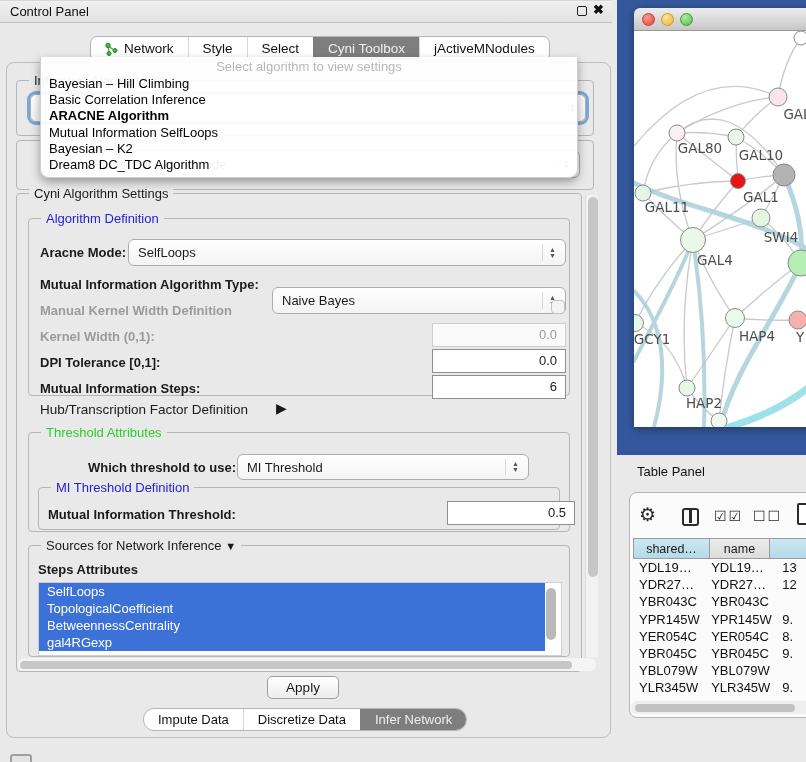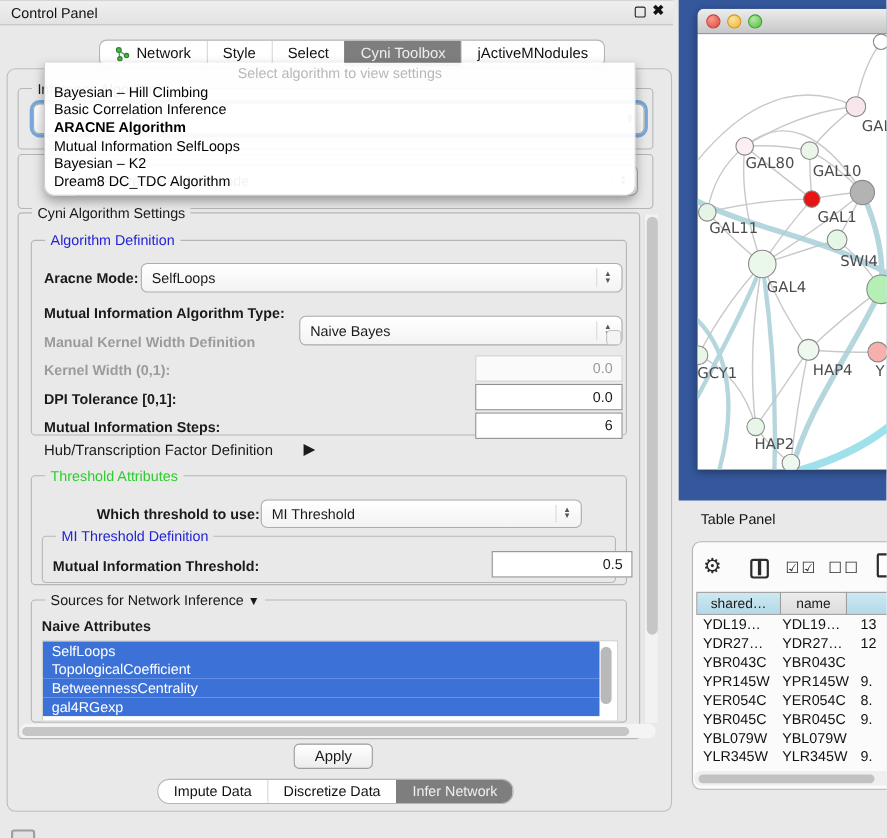--- a/index.html
+++ b/index.html
@@ -198,21 +198,21 @@
 </div>
 <div class="abs groupbox" style="left:38px; top:487px; width:522px; height:43px;">
   <span class="grouptitle t-blue">MI Threshold Definition</span>
 </div>
 <span class="lbl b" style="left:48px; top:507px;">Mutual Information Threshold:</span>
 <div class="field" style="left:447px; top:501px; width:128px; height:24px;">0.5</div>
 
 <div class="abs groupbox" style="left:28px; top:545px; width:542px; height:112px;">
   <span class="grouptitle"><span>Sources for Network Inference</span> <span style="font-size:11px;">▼</span></span>
 </div>
-<span class="lbl b" style="left:38px; top:562px;">Naive Attributes</span>
+<span class="lbl b" style="left:38px; top:562px;">Steps Attributes</span>
 <div class="attrlist" style="left:38px; top:582px; width:524px; height:74px;" id="attr-list">
     <div class="attr-item">SelfLoops</div>
     <div class="attr-item">TopologicalCoefficient</div>
     <div class="attr-item">BetweennessCentrality</div>
     <div class="attr-item">gal4RGexp</div>
   </div>
 <span class="thumb" style="left:546px; top:588px; width:10px; height:52px; background:#b9b9b9;"></span>
 
 <div class="scroll-v" style="left:585px; top:195px; width:13px; height:462px;">
   <span class="thumb" style="left:1.5px; top:2px; width:10px; height:380px;"></span>

